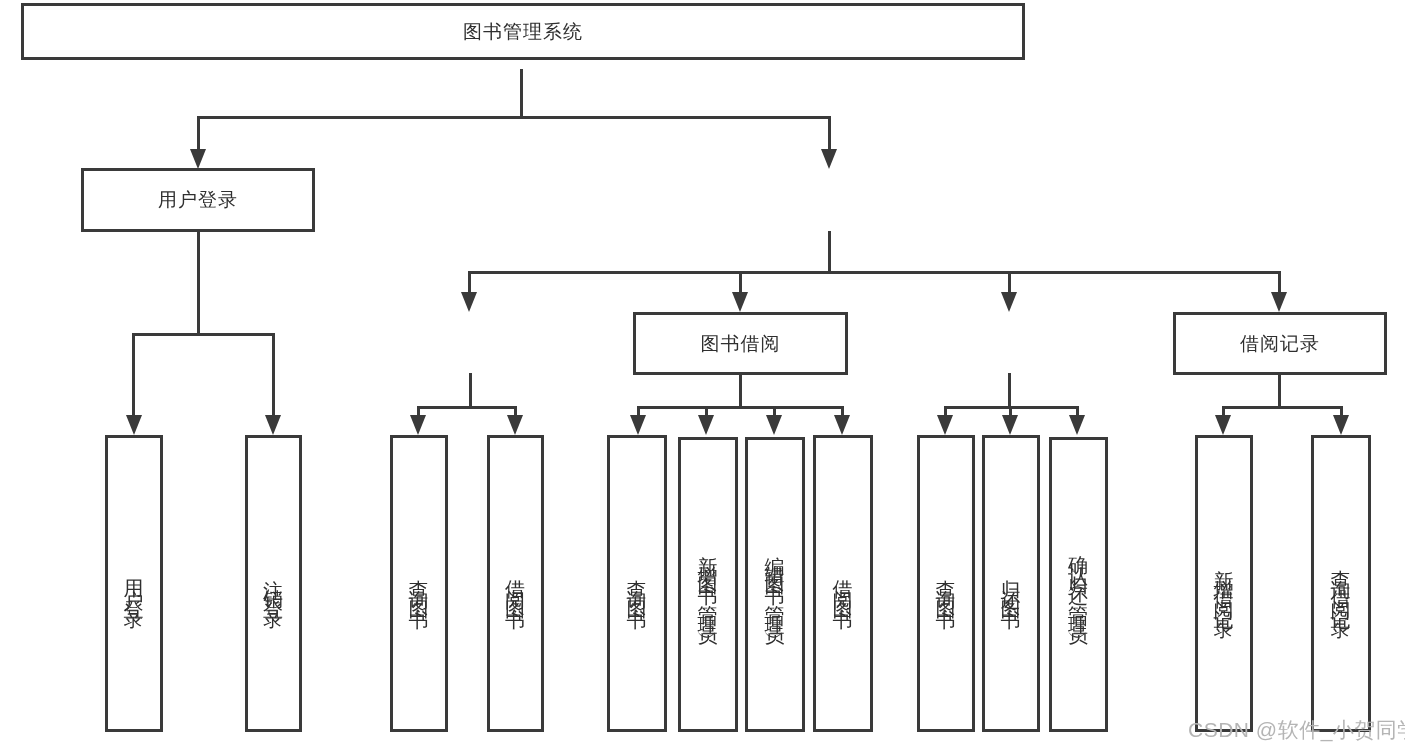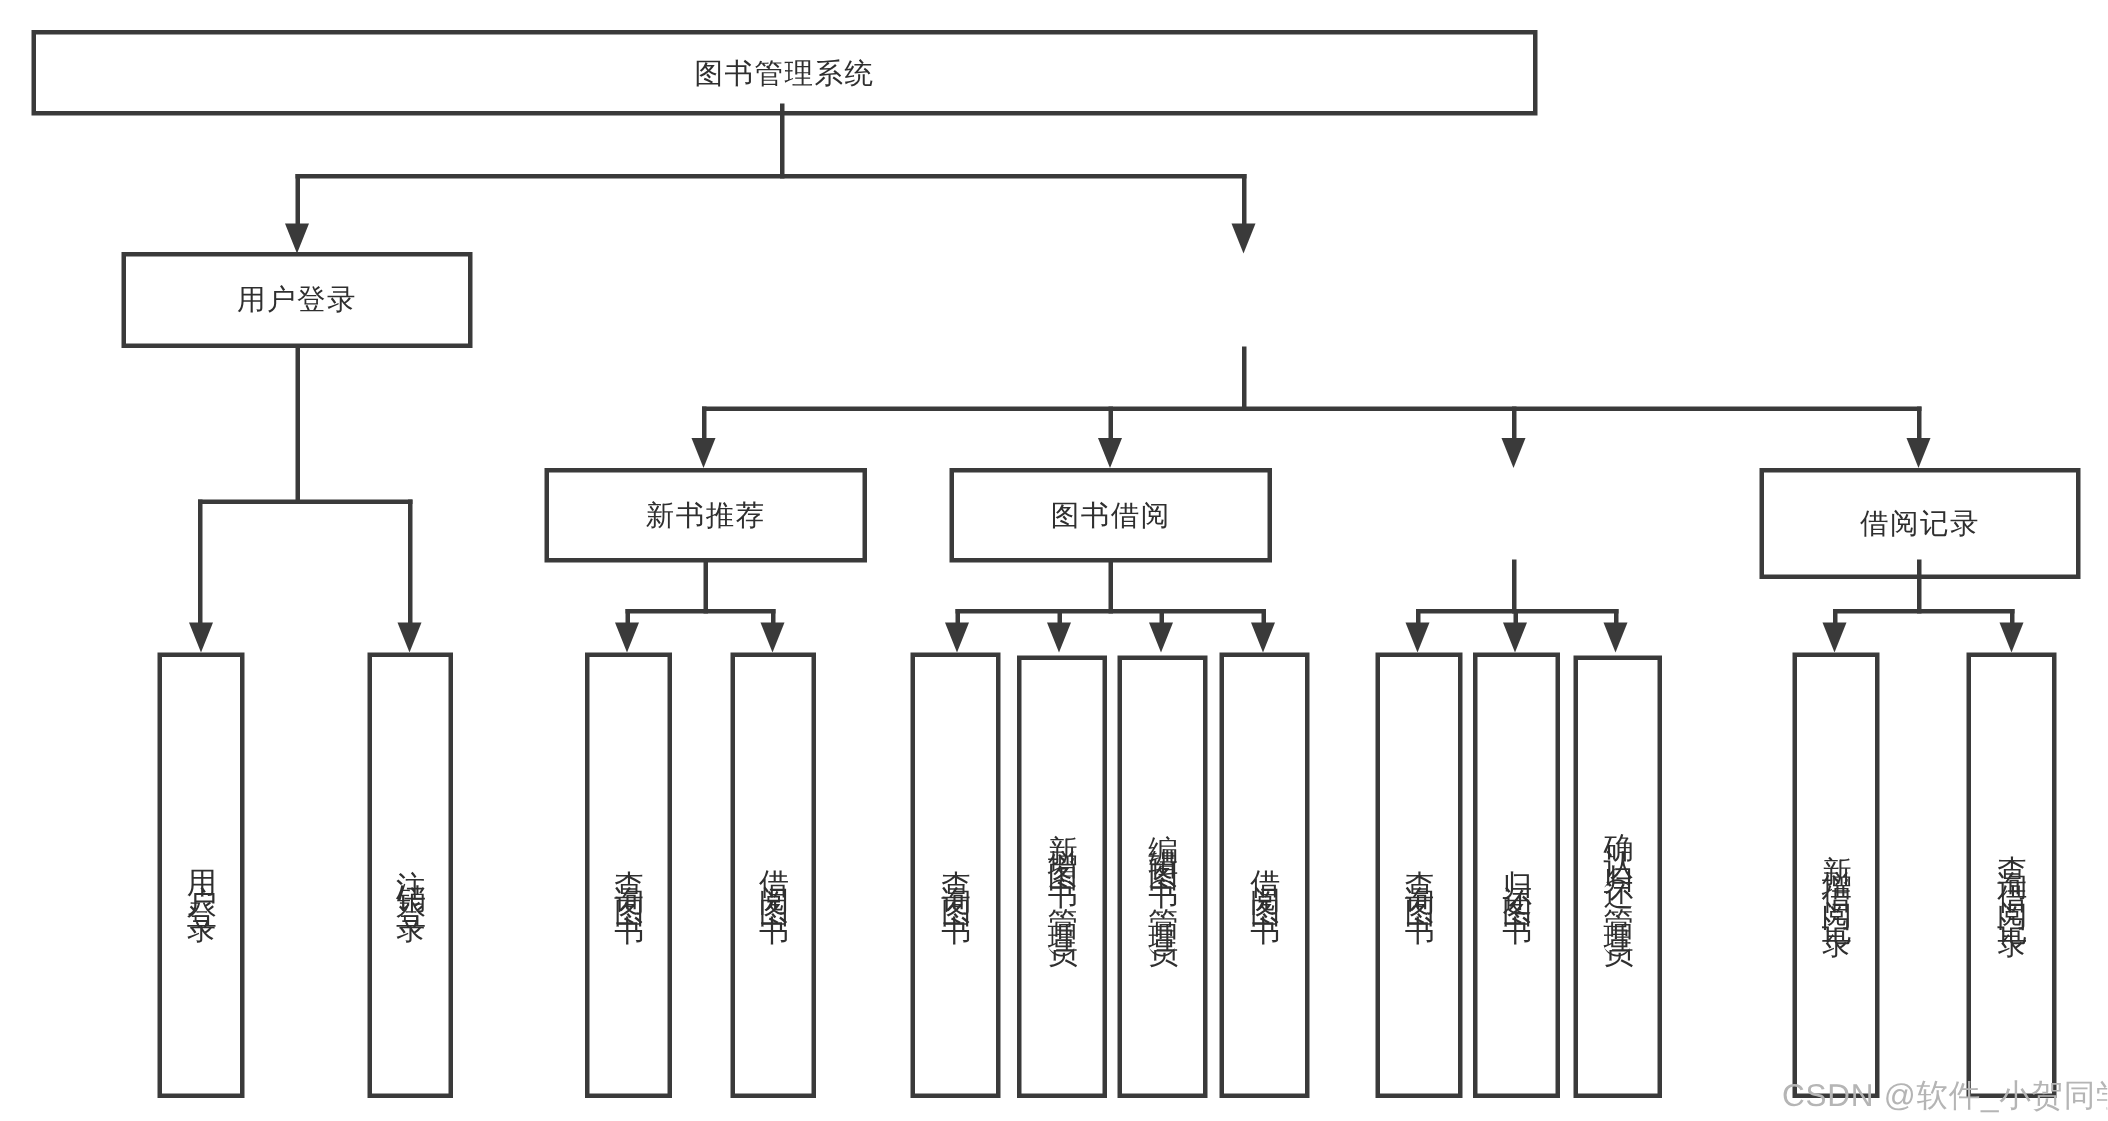--- a/index.html
+++ b/index.html
@@ -49,21 +49,21 @@
     color: #b5b5b5;
     white-space: nowrap;
     letter-spacing: 0.5px;
   }
 </style>
 </head>
 <body>
 
 <div class="canvas">
 
-  <div class="box hbox root-box" style="left:21px; top:20px; width:1004px; height:57px;justify-content:center;">
+  <div class="box hbox root-box" style="left:21px; top:3px; width:1004px; height:57px;justify-content:center;">
     <span>图书管理系统</span>
   </div>
 
   <div class="vline" style="left:520px; top:69px; height:50px;"></div>
   <div class="hline" style="left:197px; top:116px; width:634px;"></div>
   <div class="vline" style="left:197px; top:116px; height:35px;"></div>
   <div class="arrow" style="left:190px; top:149px;"></div>
   <div class="vline" style="left:828px; top:116px; height:35px;"></div>
   <div class="arrow" style="left:821px; top:149px;"></div>
 
@@ -82,27 +82,24 @@
   <div class="hline" style="left:468px; top:271px; width:813px;"></div>
   <div class="vline" style="left:468px; top:271px; height:23px;"></div>
   <div class="arrow" style="left:461px; top:292px;"></div>
   <div class="vline" style="left:739px; top:271px; height:23px;"></div>
   <div class="arrow" style="left:732px; top:292px;"></div>
   <div class="vline" style="left:1008px; top:271px; height:23px;"></div>
   <div class="arrow" style="left:1001px; top:292px;"></div>
   <div class="vline" style="left:1278px; top:271px; height:23px;"></div>
   <div class="arrow" style="left:1271px; top:292px;"></div>
 
-  <div class="box hbox" style="left:363px; top:312px; width:215px; height:63px;">
-    <span>新书推荐</span>
-  </div>
   <div class="box hbox" style="left:633px; top:312px; width:215px; height:63px;align-items:center;">
     <span>图书借阅</span>
   </div>
-  <div class="box hbox" style="left:1173px; top:312px; width:214px; height:74px;">
+  <div class="box hbox" style="left:1173px; top:312px; width:214px; height:63px;">
     <span>借阅记录</span>
   </div>
 
   <div class="vline" style="left:469px; top:373px; height:36px;"></div>
   <div class="hline" style="left:417px; top:406px; width:100px;"></div>
   <div class="vline" style="left:417px; top:406px; height:12px;"></div>
   <div class="arrow" style="left:410px; top:415px;"></div>
   <div class="vline" style="left:514px; top:406px; height:12px;"></div>
   <div class="arrow" style="left:507px; top:415px;"></div>
 

